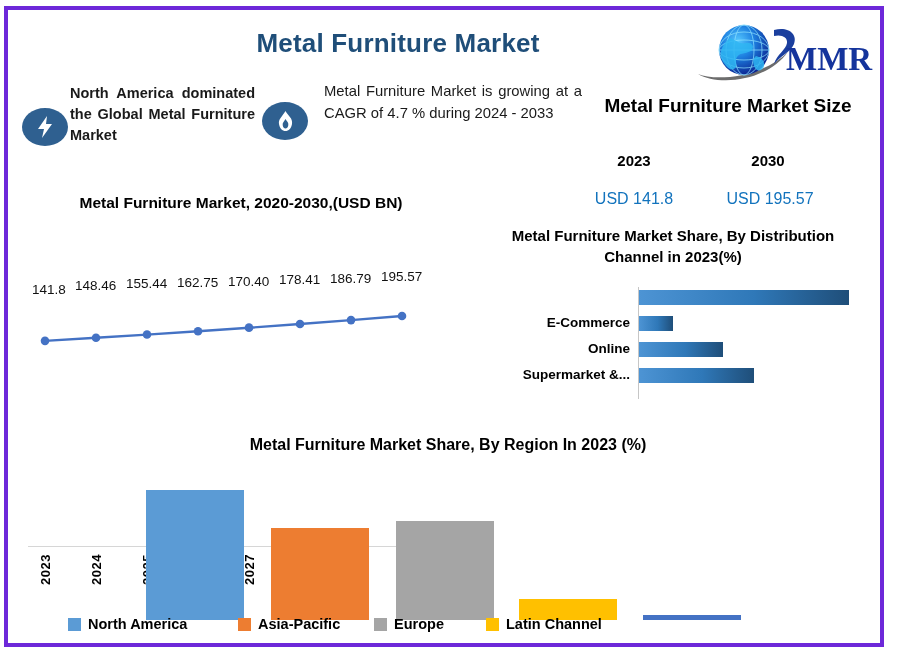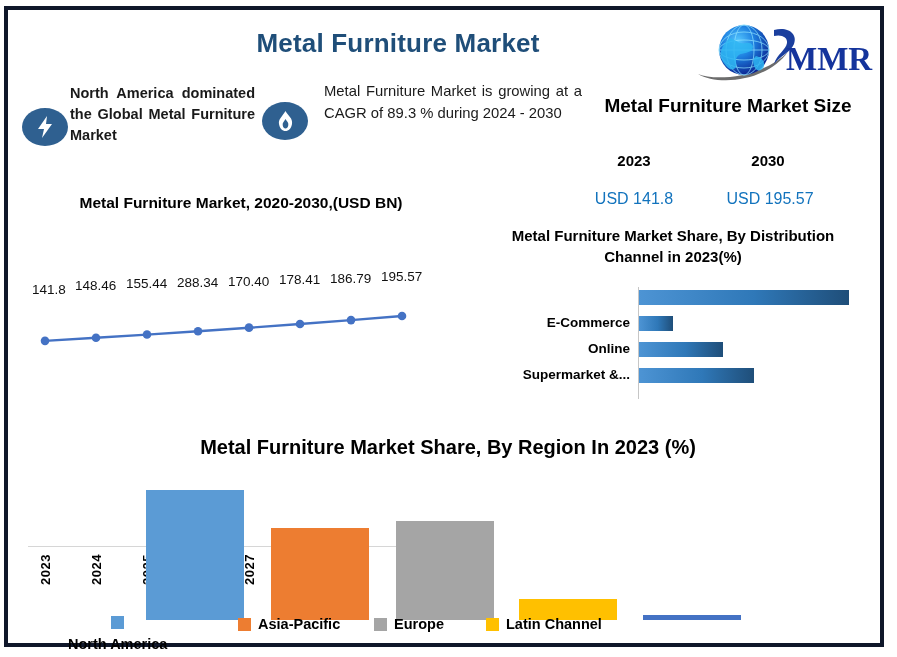--- a/index.html
+++ b/index.html
@@ -1,21 +1,21 @@
 <!DOCTYPE html>
 <html><head>
 <meta charset="utf-8">
 <style>
   html,body{margin:0;padding:0;background:#ffffff;}
   body{width:897px;height:657px;font-family:"Liberation Sans",sans-serif;overflow:hidden;}
 
   #infographic{
     position:absolute; left:4px; top:6px;
     width:880px; height:641px;
-    border:4px solid #0f172a;
+    border:4px solid #6d28d9;
     background:#ffffff;
     box-sizing:border-box;
   }
 
   
   #main-title{
     position:absolute; left:180px; top:18px; width:420px;
     text-align:center;
     font-size:26px; font-weight:bold; color:#1f4e79;
     letter-spacing:0.2px;
@@ -108,21 +108,21 @@
   }
   #dist-axis{
     position:absolute; left:180px; top:0px; width:1px; height:112px;
     background:#c6c6c6;
   }
 
   
   #region-chart{ position:absolute; left:8px; top:420px; width:864px; height:215px; }
   #region-title{
     position:absolute; left:0; top:6px; width:864px; text-align:center;
-    font-size:20px; font-weight:bold; color:#000;
+    font-size:16px; font-weight:bold; color:#000;
   }
   #region-plot{ position:absolute; left:0; top:30px; width:864px; height:160px; }
   .region-bar{ position:absolute; bottom:0; }
   #region-legend{
     position:absolute; left:0; top:186px; width:864px; height:28px;
   }
   .legend-item{
     position:absolute; top:0; display:flex; align-items:center; gap:7px;
     font-size:14.5px; font-weight:bold; color:#000; white-space:nowrap;
   }
@@ -166,21 +166,21 @@
       </svg>
   </div>
   <div id="badge-flame" class="badge">
     <svg width="19" height="22" viewBox="0 0 19 22">
         <path d="M9.5 1 C12 6 17 8 16 14 C15.3 18.6 12.6 21 9.5 21 C6.4 21 3.7 18.6 3 14 C2.2 9 6 7 9.5 1 Z" fill="#ffffff"></path>
         <path d="M9.5 9 C11 11.6 12.8 12.6 12.3 15.2 C11.9 17.3 10.8 18.4 9.5 18.4 C8.2 18.4 7.1 17.3 6.7 15.2 C6.3 12.8 8 11.8 9.5 9 Z" fill="#2f6090"></path>
       </svg>
   </div>
 
   <div id="callout-region">North America dominated the Global Metal Furniture Market</div>
-  <div id="callout-cagr">Metal Furniture Market is growing at a CAGR of 89.3 % during 2024 - 2030</div>
+  <div id="callout-cagr">Metal Furniture Market is growing at a CAGR of 4.7 % during 2024 - 2033</div>
 
   <div id="size-title">Metal Furniture Market Size</div>
   <div id="size-year-2023" class="size-year">2023</div>
   <div id="size-year-2030" class="size-year">2030</div>
   <div id="size-value-2023" class="size-value">USD 141.8</div>
   <div id="size-value-2030" class="size-value">USD 195.57</div>
 
   <div id="line-chart">
     <div id="line-chart-title">Metal Furniture  Market, 2020-2030,(USD BN)</div>
     <div id="line-plot">
@@ -194,21 +194,21 @@
           <circle cx="284" cy="79.96461538461539" r="4.3" fill="#4472c4"></circle>
           <circle cx="335" cy="76.09692307692308" r="4.3" fill="#4472c4"></circle>
           <circle cx="386" cy="72.04461538461538" r="4.3" fill="#4472c4"></circle>
         </svg>
     </div>
     <div class="line-axis"></div>
     <div id="line-labels">
         <div class="line-label" style="left: 16px; top: 90px;">141.8</div>
         <div class="line-label" style="left: 59px; top: 86px;">148.46</div>
         <div class="line-label" style="left: 110px; top: 84px;">155.44</div>
-        <div class="line-label" style="left: 161px; top: 83px;">288.34</div>
+        <div class="line-label" style="left: 161px; top: 83px;">162.75</div>
         <div class="line-label" style="left: 212px; top: 82px;">170.40</div>
         <div class="line-label" style="left: 263px; top: 80px;">178.41</div>
         <div class="line-label" style="left: 314px; top: 79px;">186.79</div>
         <div class="line-label" style="left: 365px; top: 77px;">195.57</div>
       </div>
     <div id="line-years">
         <div class="year-tick" style="left: 22px;">2023</div>
         <div class="year-tick" style="left: 73px;">2024</div>
         <div class="year-tick" style="left: 124px;">2025</div>
         <div class="year-tick" style="left: 175px;">2026</div>
@@ -246,21 +246,21 @@
   <div id="region-chart">
     <div id="region-title">Metal Furniture Market Share, By Region In 2023 (%)</div>
     <div id="region-plot">
         <div class="region-bar" style="left: 130px; width: 98px; height: 130px; background: rgb(91, 155, 213);"></div>
         <div class="region-bar" style="left: 255px; width: 98px; height: 91.7647px; background: rgb(237, 125, 49);"></div>
         <div class="region-bar" style="left: 380px; width: 98px; height: 99.4118px; background: rgb(165, 165, 165);"></div>
         <div class="region-bar" style="left: 503px; width: 98px; height: 21.0294px; background: rgb(255, 192, 0);"></div>
         <div class="region-bar" style="left: 627px; width: 98px; height: 5px; background: rgb(68, 114, 196);"></div>
       </div>
     <div id="region-legend">
-        <div class="legend-item" style="left: 52px; flex-direction: column;">
+        <div class="legend-item" style="left: 52px;">
           <span class="legend-swatch" style="background: rgb(91, 155, 213);"></span>
           <span>North America</span>
         </div>
         <div class="legend-item" style="left: 222px;">
           <span class="legend-swatch" style="background: rgb(237, 125, 49);"></span>
           <span>Asia-Pacific</span>
         </div>
         <div class="legend-item" style="left: 358px;">
           <span class="legend-swatch" style="background: rgb(165, 165, 165);"></span>
           <span>Europe</span>

